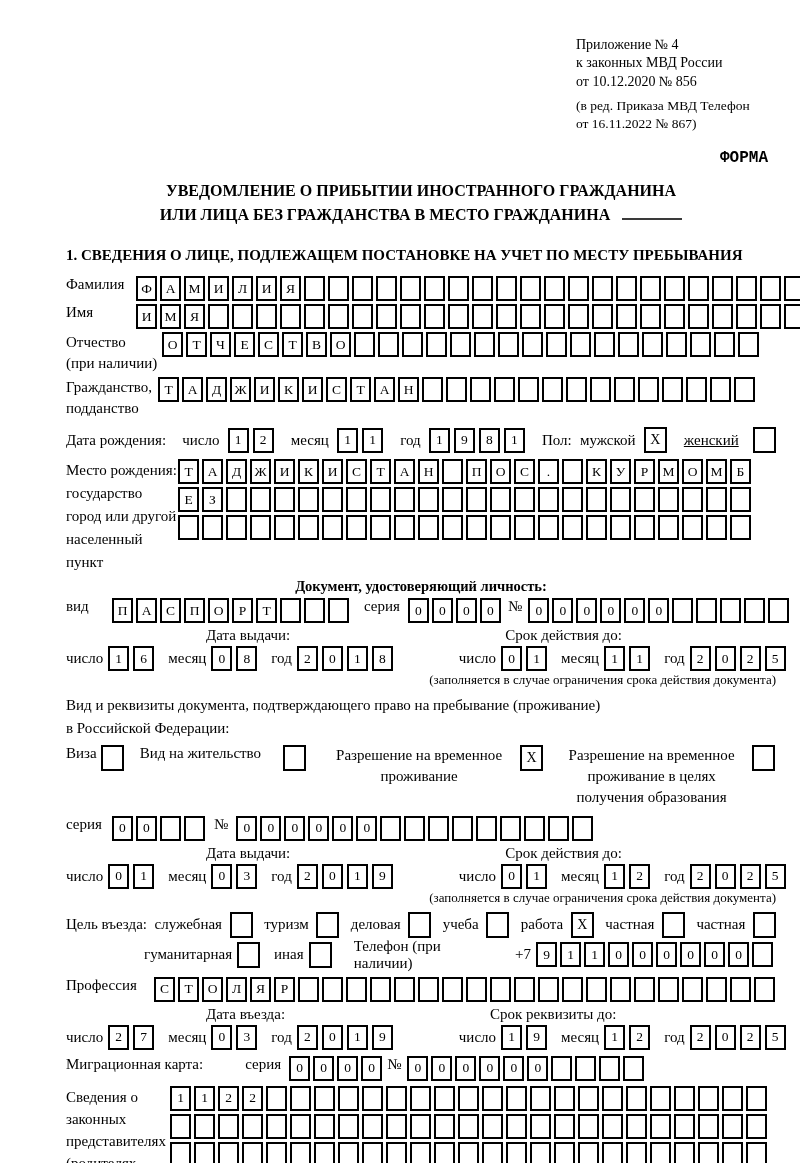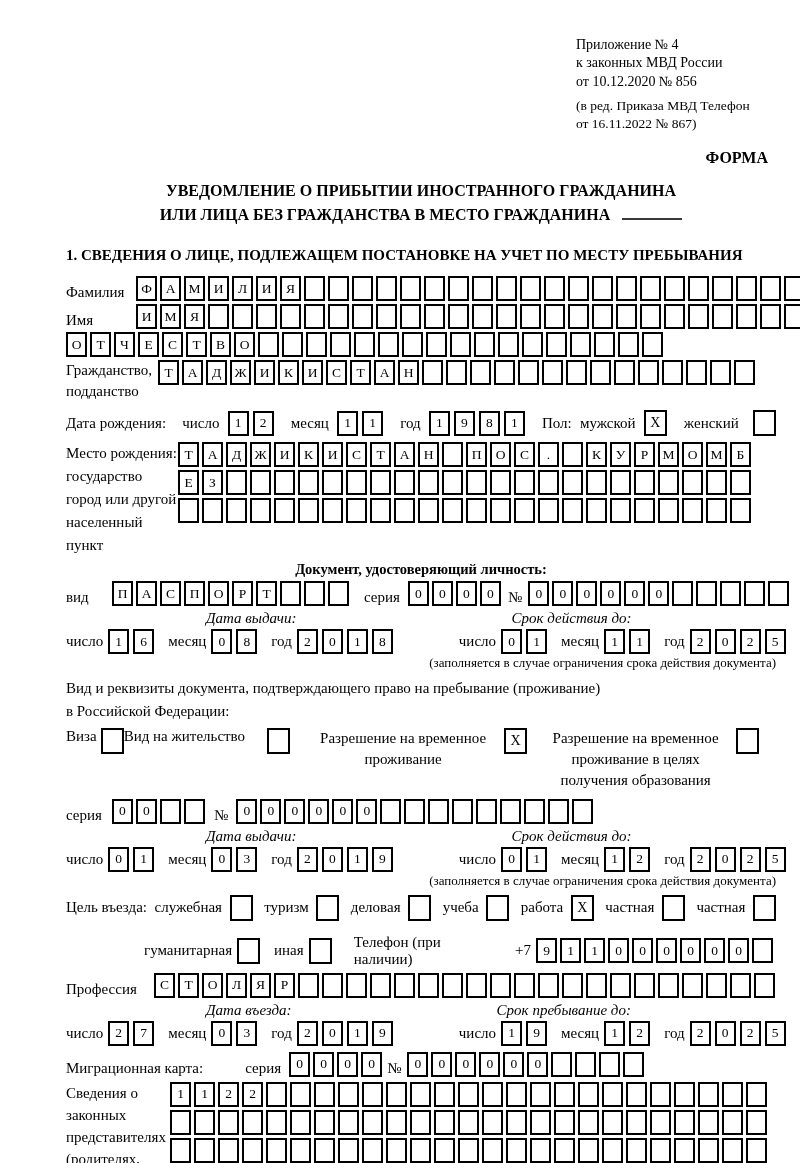--- a/index.html
+++ b/index.html
@@ -2,49 +2,49 @@
 <html><head>
 <meta charset="utf-8">
 <style>
   * { margin:0; padding:0; box-sizing:border-box; }
   html,body { background:#fff; }
   body { width:800px; height:1163px; color:#000; font-family:"Liberation Serif","DejaVu Serif",serif; font-size:15px; }
   .page { width:800px; height:1163px; padding:36px 24px 0 66px; overflow:hidden; position:relative; }
 
   .appendix { margin-left:auto; width:200px; font-size:14px; line-height:1.32; }
   .appendix .rev { margin-top:6px; font-size:13.5px; }
-  .form-word { text-align:right; font-weight:bold; font-size:16px; margin-top:16px; padding-right:8px; }
+  .form-word { text-align:right; font-weight:bold; font-size:16px; margin-top:16px; padding-right:8px;font-family:Liberation Mono, monospace; }
 
   .title { text-align:center; font-weight:bold; font-size:16px; margin-top:12px; line-height:1.5; }
   .blank-line { display:inline-block; width:60px; border-bottom:2px solid #3a3a3a; height:14px; margin-left:12px; }
 
   .sec-heading { font-weight:bold; font-size:15px; margin-top:20px; }
 
-  .row { display:flex; align-items:flex-end; margin-top:3px; white-space:nowrap; }
+  .row { display:flex; align-items:flex-start; margin-top:3px; white-space:nowrap; }
   .row-top { align-items:flex-start; }
   .lbl { flex:0 0 auto; }
   .cells { display:inline-flex; flex:0 0 auto; }
   .cell { flex:0 0 21px; width:21px; height:25px; border:2px solid #000; margin-right:3px;
           display:inline-flex; align-items:center; justify-content:center; font-size:13.5px; background:#fff; }
   .g4 .cell { margin-right:4px; }
   .cb { width:23px; height:26px; border:2px solid #000; display:inline-flex; align-items:center;
         justify-content:center; font-size:14px; flex:0 0 auto; background:#fff; }
 
   .w-name { width:70px; }
   .lblcol { display:flex; flex-direction:column; flex:0 0 auto; line-height:21px; }
   .w-pat { width:96px; }
   .w-cit { width:92px; }
   .w-place { width:112px; }
   .w-reps { width:104px; }
   .group { display:flex; align-items:flex-start; margin-top:4px; }
   .cellcol .row { margin-top:0; margin-bottom:3px; }
 
   .doc-heading { text-align:center; font-weight:bold; font-size:14.5px; margin-top:4px; }
 
-  .dhead { display:flex; margin-top:4px; font-size:15px;font-style:italic; }
+  .dhead { display:flex; margin-top:4px; font-size:15px; }
   .daterow { display:flex; align-items:center; margin-top:2px;justify-content:space-between; }
   .daterow .dl { margin-right:5px; }
   .daterow .dg { margin-right:10px; }
   .note-right { text-align:right; font-size:13px; margin-top:1px; }
   .intro { margin-top:6px; line-height:1.55; }
 
   .stayrow { display:flex; align-items:flex-start; margin-top:4px; }
   .opt-multi { text-align:center; line-height:1.4; white-space:normal; }
   .o2 { width:190px; }
   .o3 { width:185px; }
@@ -135,20 +135,24 @@
         <span class="cell"></span>
         <span class="cell"></span>
         <span class="cell"></span>
         <span class="cell"></span>
         <span class="cell"></span>
         <span class="cell"></span>
       </span>
   </div>
 
   <div class="row row-top">
+    <span class="lblcol w-pat">
+      <span>Отчество</span>
+      <span>(при наличии)</span>
+    </span>
     <span class="cells">
         <span class="cell">О</span>
         <span class="cell">Т</span>
         <span class="cell">Ч</span>
         <span class="cell">Е</span>
         <span class="cell">С</span>
         <span class="cell">Т</span>
         <span class="cell">В</span>
         <span class="cell">О</span>
         <span class="cell"></span>
@@ -220,21 +224,21 @@
     <span class="dl">год</span>
     <span class="cells g4 dg">
         <span class="cell">1</span>
         <span class="cell">9</span>
         <span class="cell">8</span>
         <span class="cell">1</span>
       </span>
     <span class="dl">Пол:</span>
     <span class="dl">мужской</span>
     <span class="cb">X</span>
-    <span class="dl" style="margin-left:14px;">женский</span>
+    <span class="dl" style="margin-left:14px;text-decoration:underline;">женский</span>
     <span class="cb" style="margin-left:6px;"></span>
   </div>
 
   <div class="group" style="margin-top:6px;">
     <div class="lblcol w-place" style="line-height:23px;">
       <span>Место рождения:</span>
       <span>государство</span>
       <span>город или другой</span>
       <span>населенный пункт</span>
     </div>
@@ -408,21 +412,21 @@
   <div class="note-right">(заполняется в случае ограничения срока действия документа)</div>
 
   <div class="intro">
     <div>Вид и реквизиты документа, подтверждающего право на пребывание (проживание)</div>
     <div>в Российской Федерации:</div>
   </div>
 
   <div class="stayrow">
     <span class="lbl">Виза</span>
     <span class="cb" style="margin-left:4px;"></span>
-    <span class="lbl" style="margin-left:0;">Вид на жительство</span>
+    <span class="lbl" style="margin-left:16px;">Вид на жительство</span>
     <span class="cb" style="margin-left:22px;"></span>
     <span class="opt-multi o2" style="margin-left:18px;">
       <span>Разрешение на временное</span><br><span>проживание</span>
     </span>
     <span class="cb" style="margin-left:6px;">X</span>
     <span class="opt-multi o3" style="margin-left:16px;">
       <span>Разрешение на временное</span><br><span>проживание в целях</span><br><span>получения образования</span>
     </span>
     <span class="cb" style="margin-left:8px;"></span>
   </div>
@@ -508,21 +512,21 @@
     <span class="dl">учеба</span>
     <span class="cb" style="margin-right:9px;"></span>
     <span class="dl">работа</span>
     <span class="cb" style="margin-right:9px;">X</span>
     <span class="dl">частная</span>
     <span class="cb" style="margin-right:9px;"></span>
     <span class="dl">частная</span>
     <span class="cb"></span>
   </div>
 
-  <div class="daterow" style="margin-top:13px;">
+  <div class="daterow" style="margin-top:0;">
     <span class="dl" style="margin-left:78px;">гуманитарная</span>
     <span class="cb" style="margin-right:14px;"></span>
     <span class="dl">иная</span>
     <span class="cb" style="margin-right:22px;"></span>
     <span class="dl" style="margin-right:24px;">Телефон (при наличии)</span>
     <span class="dl">+7</span>
     <span class="cells">
         <span class="cell">9</span>
         <span class="cell">1</span>
         <span class="cell">1</span>
@@ -563,21 +567,21 @@
         <span class="cell"></span>
         <span class="cell"></span>
         <span class="cell"></span>
         <span class="cell"></span>
         <span class="cell"></span>
       </span>
   </div>
 
   <div class="dhead">
     <span style="margin-left:140px;">Дата въезда:</span>
-    <span style="margin-left:205px;">Срок пребывание до:</span>
+    <span style="margin-left:205px;">Срок реквизиты до:</span>
   </div>
   <div class="daterow">
     <span class="dl">число</span>
     <span class="cells g4 dg">
         <span class="cell">2</span>
         <span class="cell">7</span>
       </span>
     <span class="dl">месяц</span>
     <span class="cells g4 dg">
         <span class="cell">0</span>

